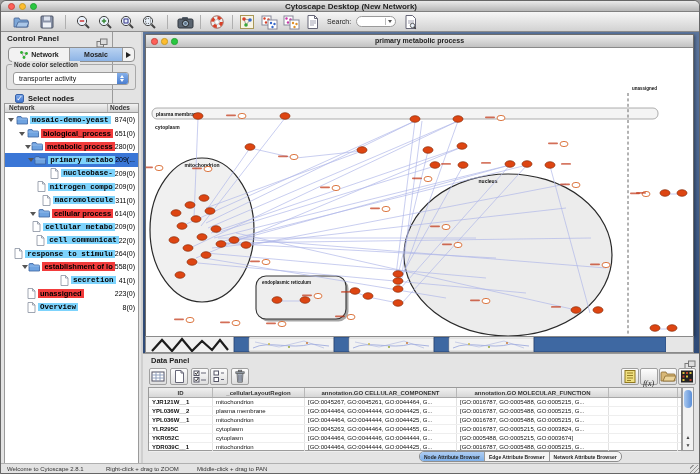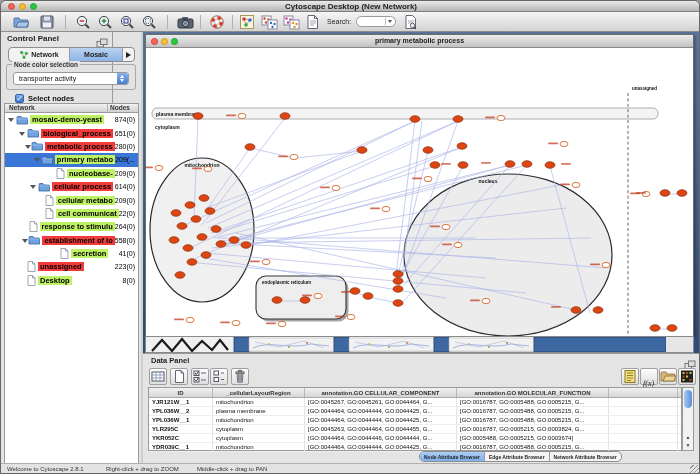--- a/index.html
+++ b/index.html
@@ -65,21 +65,21 @@
     border:1px solid #9a9a9a;border-top:none;overflow:hidden;}
   .trow{display:flex;align-items:center;height:13.4px;font-size:7.5px;font-weight:bold;color:#000;
     white-space:nowrap;}
   .trow.sel{background:#3a76d6;}
   .tind{display:inline-block;height:1px;}
   .disc{display:inline-block;width:8px;}
   .disc:after{content:"";display:inline-block;border-left:3.5px solid transparent;
     border-right:3.5px solid transparent;border-top:4.5px solid #555;}
   .ticon{display:inline-block;margin-right:2px;line-height:0;}
   .tlab{padding:0 2px;}
-  .tlab.green{background:#bef264;}
+  .tlab.green{background:#7dd3fc;font-family:Liberation Mono, monospace;}
   .tlab.red{background:#f23b3b;}
   .tcnt{margin-left:auto;padding-right:3px;font-weight:normal;font-size:7px;}
 
   
   .mdi{position:absolute;left:142px;top:31px;width:558px;height:321px;
     background:linear-gradient(180deg,#5c769e,#2e4a77);}
   .netwin{position:absolute;left:2px;top:2px;width:549px;height:302px;background:#fff;
     border:1px solid #6d6d6d;box-shadow:1px 1px 3px rgba(0,0,0,.4);}
   .net-titlebar{position:absolute;left:0;top:0;width:100%;height:13px;
     background:linear-gradient(#ececec,#c2c2c2);border-bottom:1px solid #8a8a8a;}
@@ -309,20 +309,40 @@
           <span class="tind" style="width: 47px;"></span>
           <span class="disc" style="visibility: hidden;"></span>
           <span class="ticon"><svg width="9" height="11" viewBox="0 0 9 11">
               <path d="M1,.5 h4.5 L8,3 v7.5 H1 Z" fill="#fff" stroke="#8890a0" stroke-width=".8"></path>
               <path d="M5.5,.5 V3 H8" fill="none" stroke="#8890a0" stroke-width=".8"></path>
             </svg></span>
           <span class="tlab green">nucleobase-</span>
           <span class="tcnt">209(0)</span>
         </div>
         <div class="trow">
+          <span class="tind" style="width: 36px;"></span>
+          <span class="disc" style="visibility: hidden;"></span>
+          <span class="ticon"><svg width="9" height="11" viewBox="0 0 9 11">
+              <path d="M1,.5 h4.5 L8,3 v7.5 H1 Z" fill="#fff" stroke="#8890a0" stroke-width=".8"></path>
+              <path d="M5.5,.5 V3 H8" fill="none" stroke="#8890a0" stroke-width=".8"></path>
+            </svg></span>
+          <span class="tlab green">nitrogen compo</span>
+          <span class="tcnt">209(0)</span>
+        </div>
+        <div class="trow">
+          <span class="tind" style="width: 36px;"></span>
+          <span class="disc" style="visibility: hidden;"></span>
+          <span class="ticon"><svg width="9" height="11" viewBox="0 0 9 11">
+              <path d="M1,.5 h4.5 L8,3 v7.5 H1 Z" fill="#fff" stroke="#8890a0" stroke-width=".8"></path>
+              <path d="M5.5,.5 V3 H8" fill="none" stroke="#8890a0" stroke-width=".8"></path>
+            </svg></span>
+          <span class="tlab green">macromolecule</span>
+          <span class="tcnt">311(0)</span>
+        </div>
+        <div class="trow">
           <span class="tind" style="width: 25px;"></span>
           <span class="disc"></span>
           <span class="ticon"><svg width="12" height="10" viewBox="0 0 12 10">
               <path d="M1,9 V2.5 q0,-1 1,-1 h3 l1,1.5 h4.5 q1,0 1,1 V9 Z" fill="#6fa3e0" stroke="#3a62a0" stroke-width=".8"></path>
               <path d="M1,4 h10.5" stroke="#9cc0ee" stroke-width=".8"></path>
             </svg></span>
           <span class="tlab red">cellular process</span>
           <span class="tcnt">614(0)</span>
         </div>
         <div class="trow">
@@ -385,21 +405,21 @@
           <span class="tlab red">unassigned</span>
           <span class="tcnt">223(0)</span>
         </div>
         <div class="trow">
           <span class="tind" style="width: 14px;"></span>
           <span class="disc" style="visibility: hidden;"></span>
           <span class="ticon"><svg width="9" height="11" viewBox="0 0 9 11">
               <path d="M1,.5 h4.5 L8,3 v7.5 H1 Z" fill="#fff" stroke="#8890a0" stroke-width=".8"></path>
               <path d="M5.5,.5 V3 H8" fill="none" stroke="#8890a0" stroke-width=".8"></path>
             </svg></span>
-          <span class="tlab green">Desktop</span>
+          <span class="tlab green">Overview</span>
           <span class="tcnt">8(0)</span>
         </div>
       </div>
   </div>
 
   <div class="vsplit"></div>
 
   <div class="mdi">
     <div class="netwin">
       <div class="net-titlebar">

